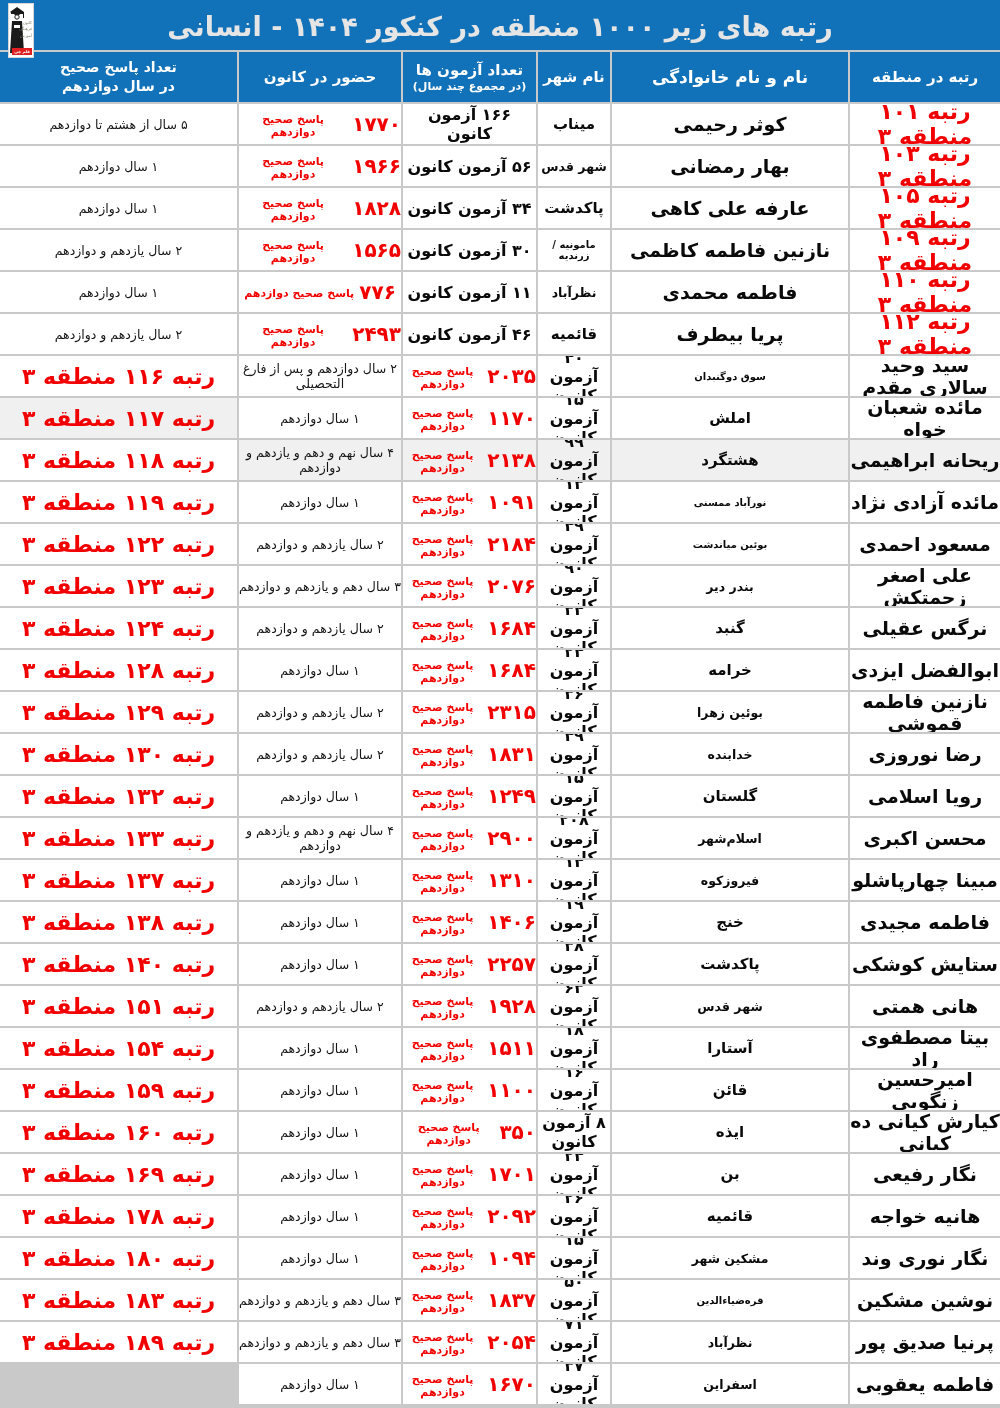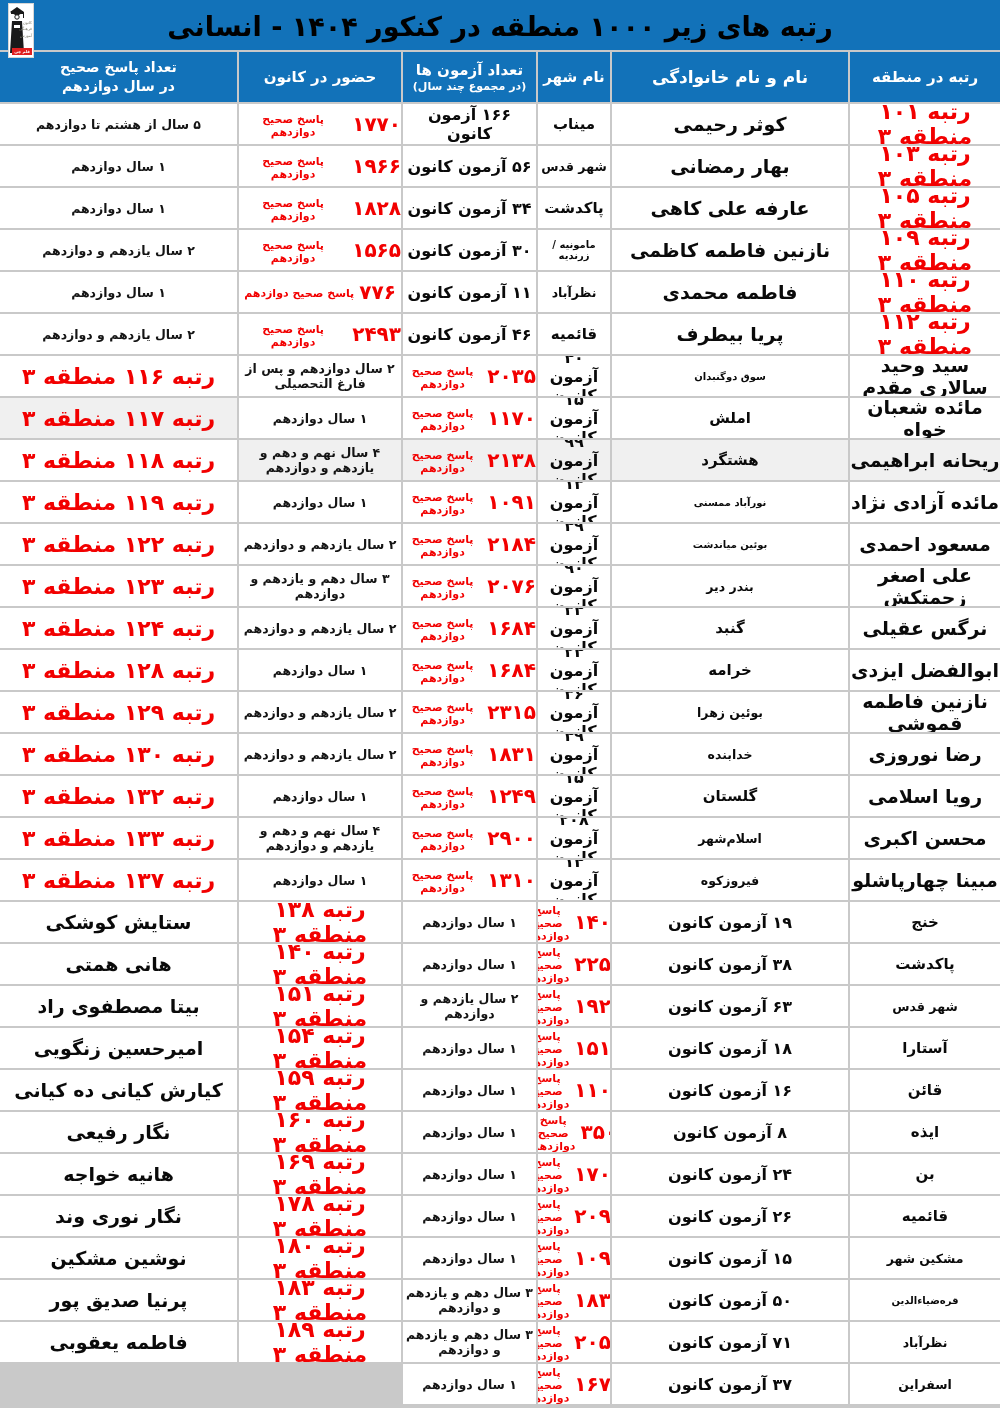--- a/index.html
+++ b/index.html
@@ -6,21 +6,21 @@
   html,body { background:#ffffff; }
   body { font-family:"DejaVu Sans", sans-serif; width:1000px; }
 
   .page { width:1000px; height:1408px; background:#c9c9c9; position:relative; overflow:hidden; }
 
   
   .title-bar {
     height:52px; background:#1272b9; display:flex; align-items:center; justify-content:center;
     border-bottom:2px solid #c9c9c9; position:relative;
   }
-  .page-title { color:#000000; font-size:27px; font-weight:bold; letter-spacing:0; padding-top:2px; }
+  .page-title { color:#e5e5e5; font-size:27px; font-weight:bold; letter-spacing:0; padding-top:2px; }
 
   
   .logo {
     position:absolute; top:3px; right:966px; left:10px; width:26px; height:55px;
     background:#ffffff; border:1px solid #d6d6d6; z-index:5; overflow:hidden;
   }
   .logo svg { position:absolute; top:1px; left:0; }
   .logo-text { position:absolute; top:16px; right:1px; font-size:4px; color:#7a7a6a; text-align:right; line-height:1.6; }
   .logo-badge {
     position:absolute; bottom:2px; right:1px; background:#e02020; color:#ffffff;
@@ -45,21 +45,21 @@
 
   .rank   { color:#f20000; font-weight:bold; font-size:22px; }
   .name   { color:#0a0a0a; font-weight:bold; font-size:19px; }
   .city   { color:#0a0a0a; font-weight:bold; font-size:15px; }
   .city.sm { font-size:12.5px; }
   .city.xs { font-size:10px; }
   .exams  { color:#0a0a0a; font-weight:bold; font-size:16px; }
   .correct{ color:#f20000; font-weight:bold; gap:5px; }
   .correct .big { font-size:20px; }
   .correct .suffix { font-size:11px; padding-top:3px; }
-  .presence { color:#141414; font-weight:bold; font-size:12.5px; }
+  .presence { color:#141414; font-weight:normal; font-size:12.5px; }
 </style>
 </head>
 <body>
 
 <div class="page">
 
   <div class="title-bar">
     <div class="logo">
       <span>
         <svg width="16" height="52" viewBox="0 0 16 52">
@@ -266,20 +266,21 @@
       <div class="cell rank">رتبه ۱۳۳ منطقه ۳</div>
       <div class="cell name">مبینا چهارپاشلو</div>
       <div class="cell city sm">فیروزکوه</div>
       <div class="cell exams">۱۴ آزمون کانون</div>
       <div class="cell correct">
         <span class="big">۱۳۱۰</span>
         <span class="suffix">پاسخ صحیح دوازدهم</span>
       </div>
       <div class="cell presence">۱ سال دوازدهم</div>
       <div class="cell rank">رتبه ۱۳۷ منطقه ۳</div>
+      <div class="cell name">فاطمه مجیدی</div>
       <div class="cell city">خنج</div>
       <div class="cell exams">۱۹ آزمون کانون</div>
       <div class="cell correct">
         <span class="big">۱۴۰۶</span>
         <span class="suffix">پاسخ صحیح دوازدهم</span>
       </div>
       <div class="cell presence">۱ سال دوازدهم</div>
       <div class="cell rank">رتبه ۱۳۸ منطقه ۳</div>
       <div class="cell name">ستایش کوشکی</div>
       <div class="cell city">پاکدشت</div>

